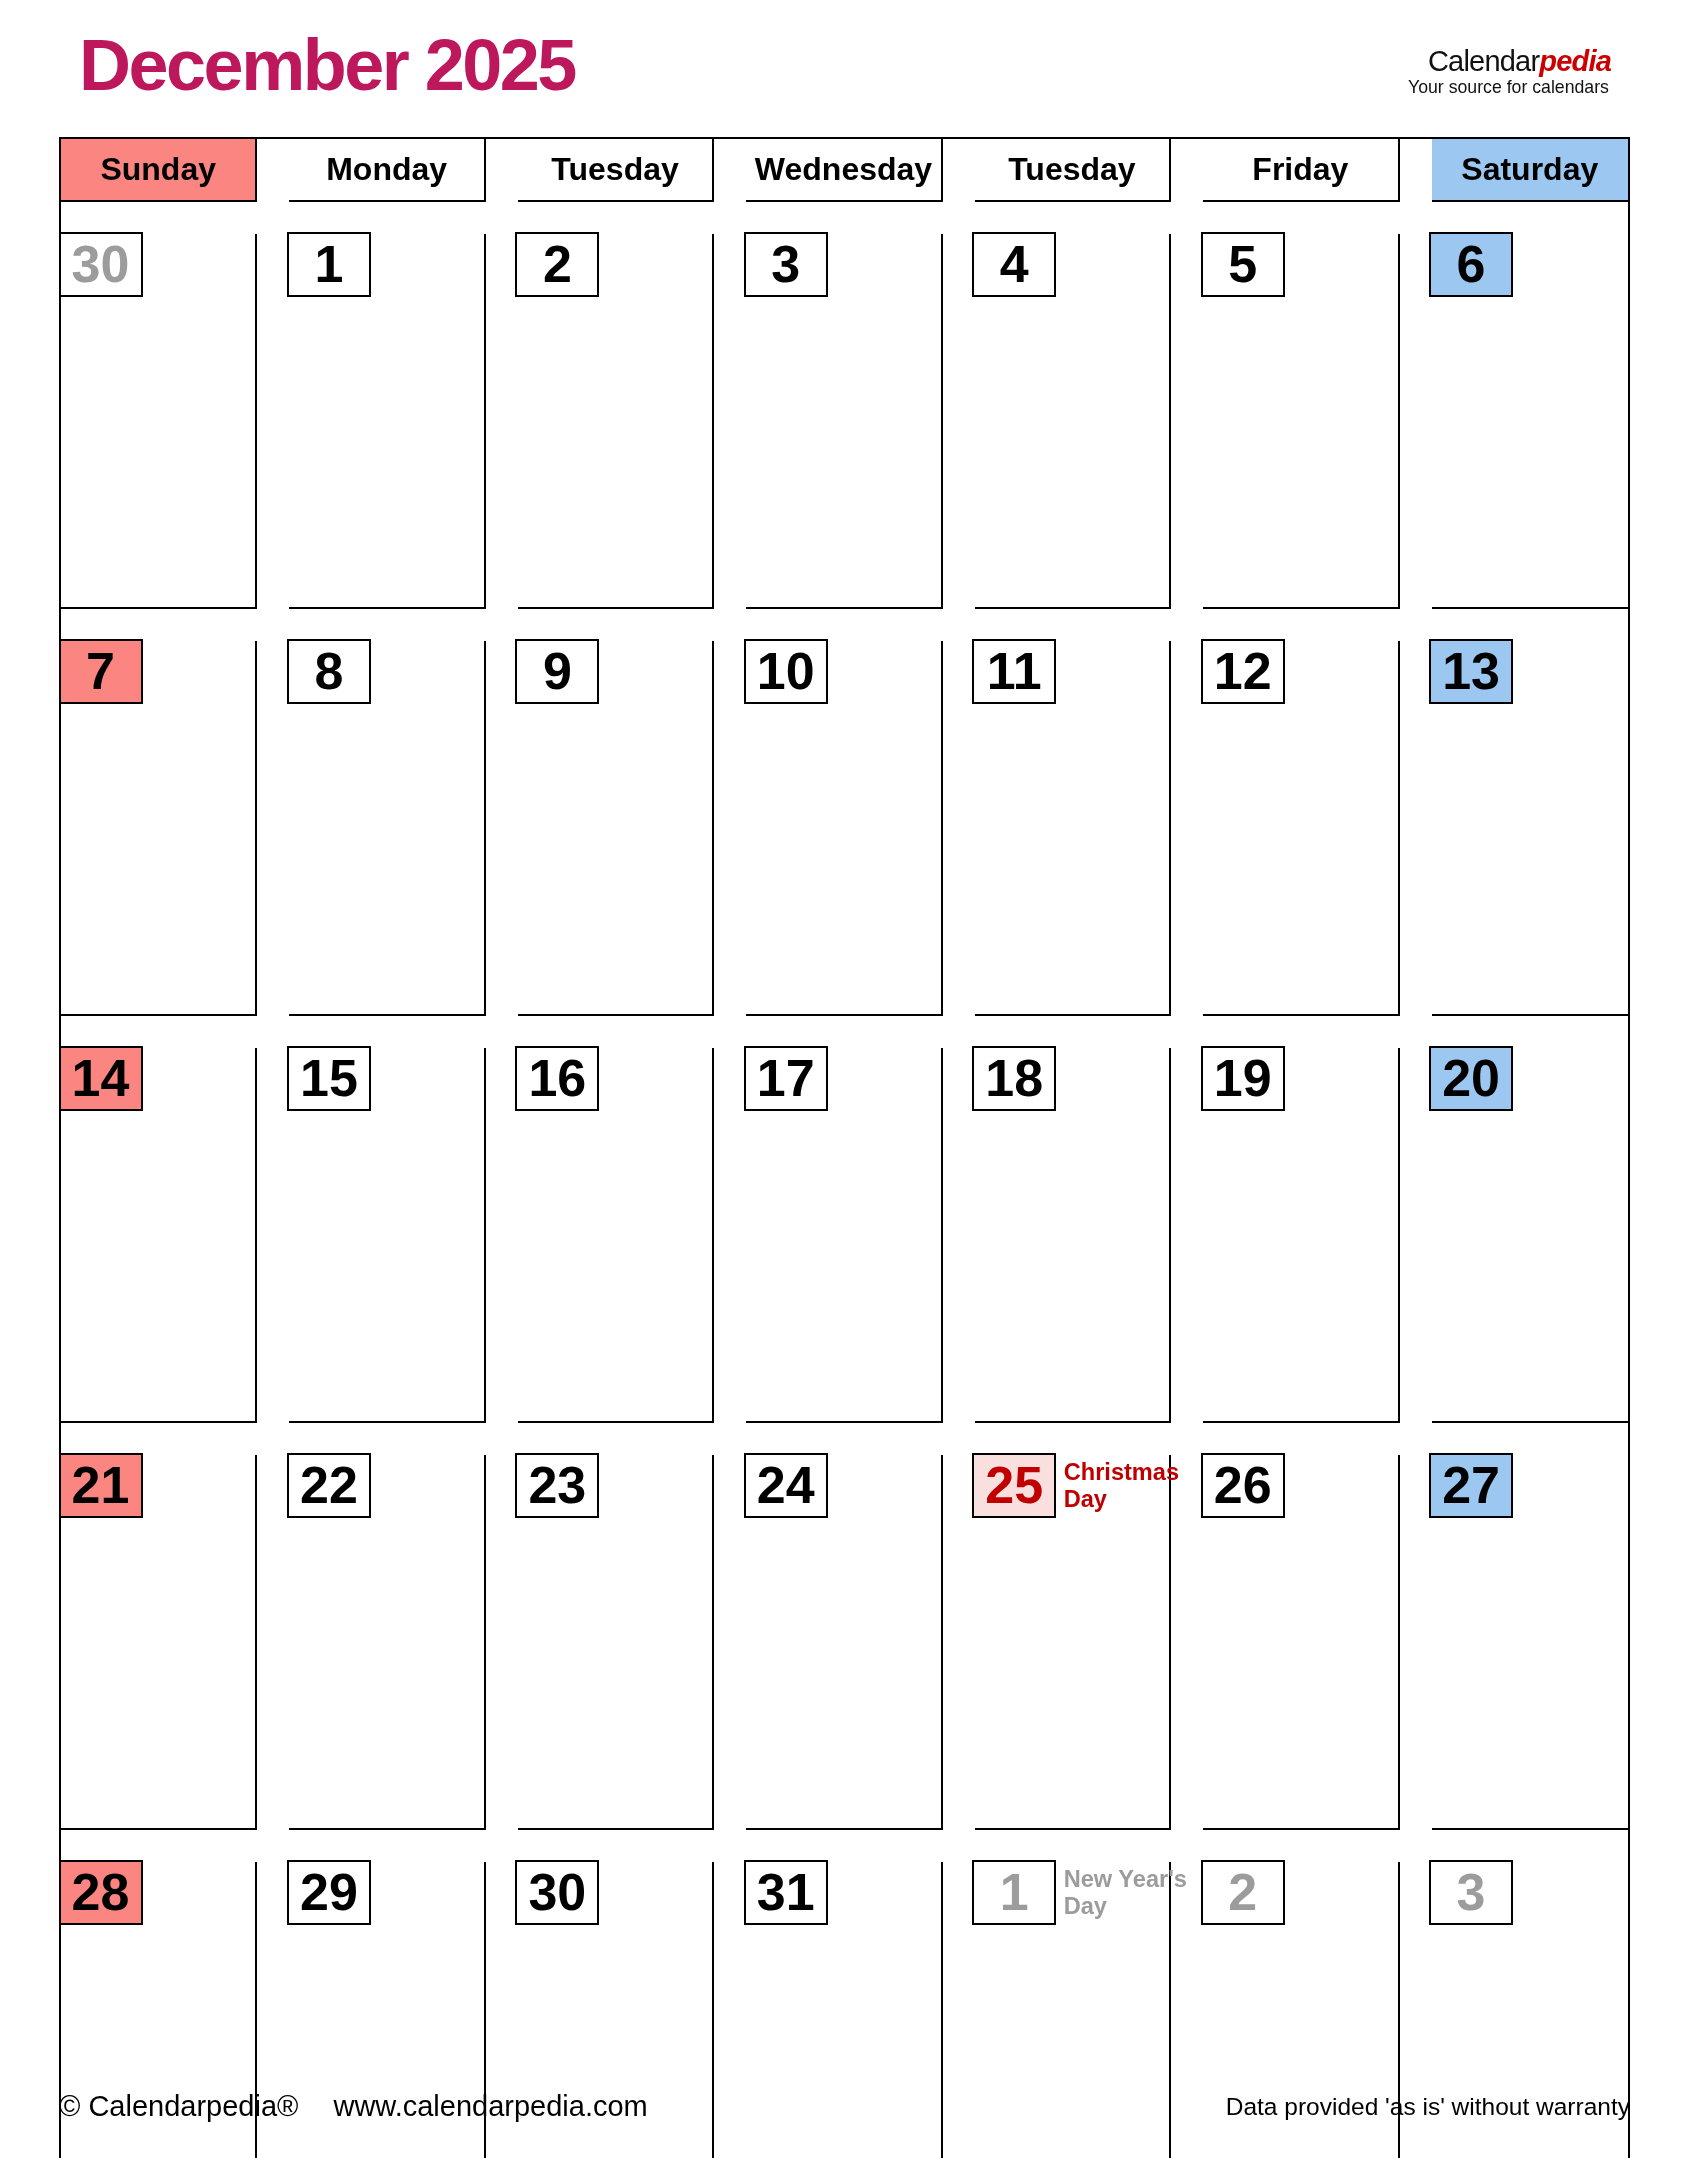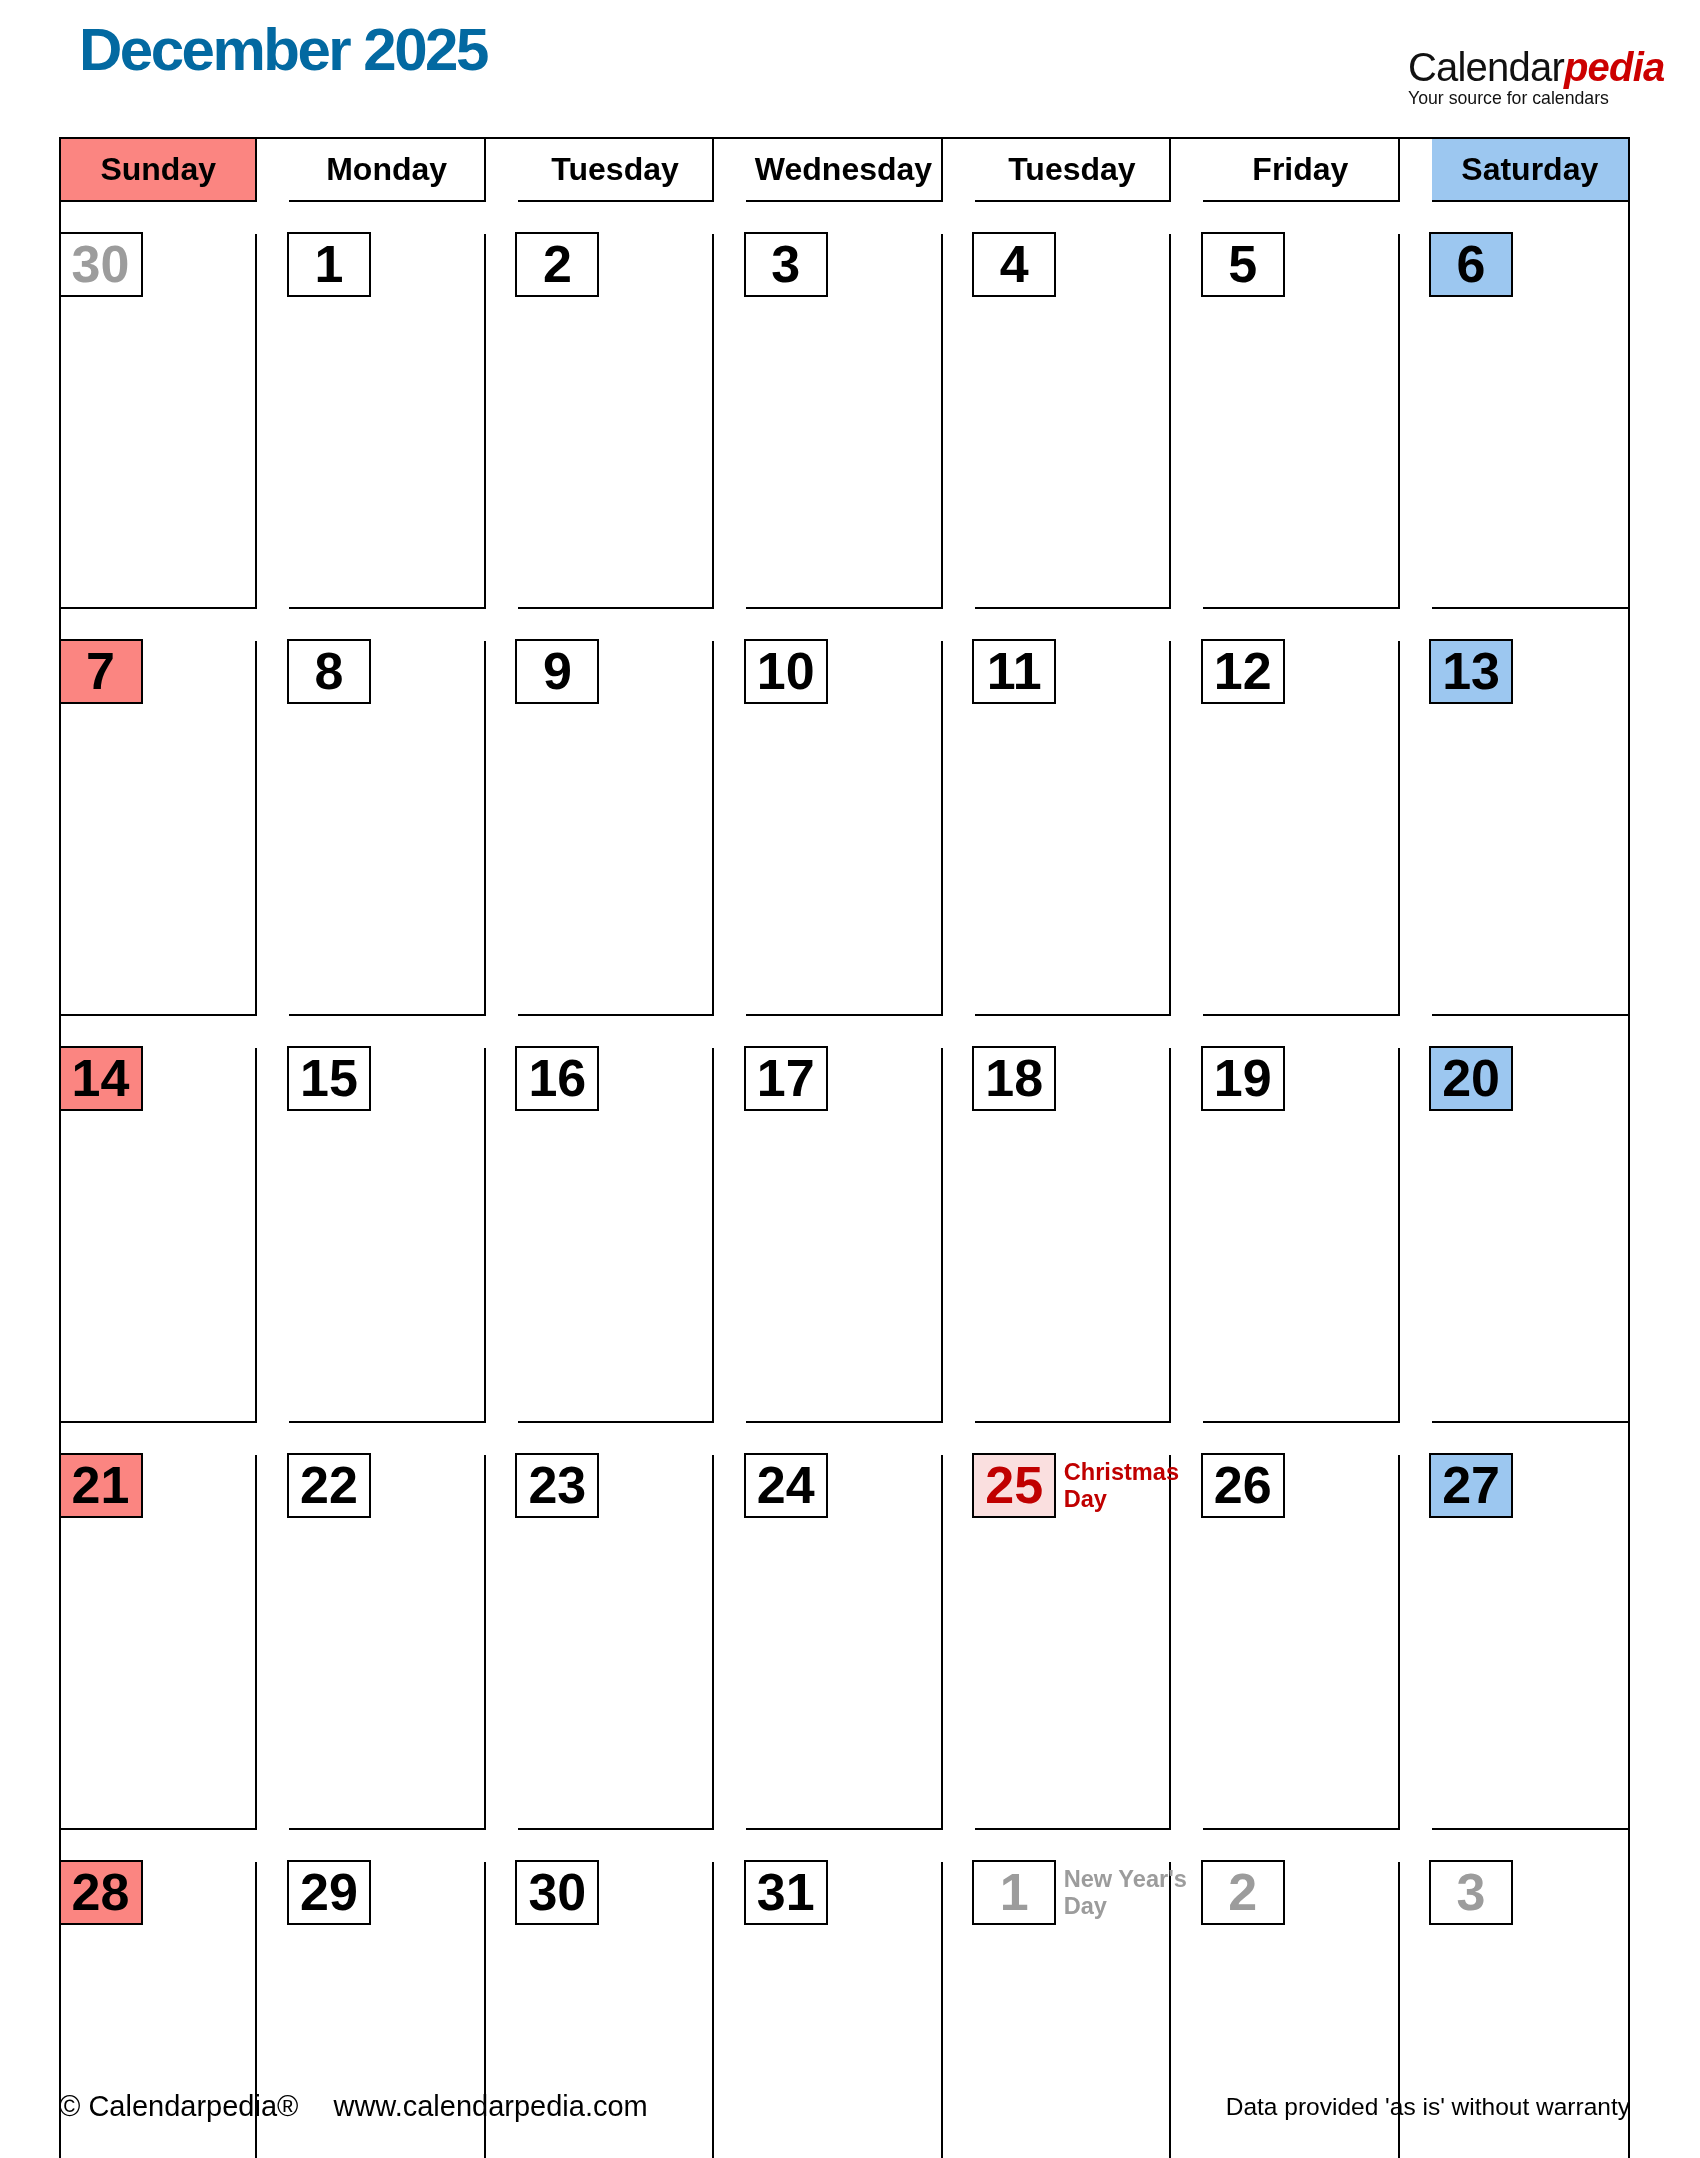--- a/index.html
+++ b/index.html
@@ -13,37 +13,37 @@
     width: 1700px;
     height: 2159px;
     background: #ffffff;
     overflow: hidden;
   }
 
   
   .page-title {
     position: absolute;
     left: 79px;
-    top: 20px;
-    font-size: 60px;
+    top: 29px;
+    font-size: 72px;
     font-weight: bold;
     letter-spacing: -2.5px;
-    color: #0369a1;
+    color: #be185d;
     line-height: 1.0;
     white-space: nowrap;
   }
   .logo {
     position: absolute;
     left: 1408px;
     top: 47px;
     width: 223px;
     line-height: 1.0;
   }
   .logo-main {
-    font-size: 40px;
+    font-size: 29px;
     color: #111111;
     white-space: nowrap;
     letter-spacing: -0.8px;
     text-align: center;
   }
   .logo-main .logo-red {
     color: var(--logo-red);
     font-weight: bold;
     font-style: italic;
   }

